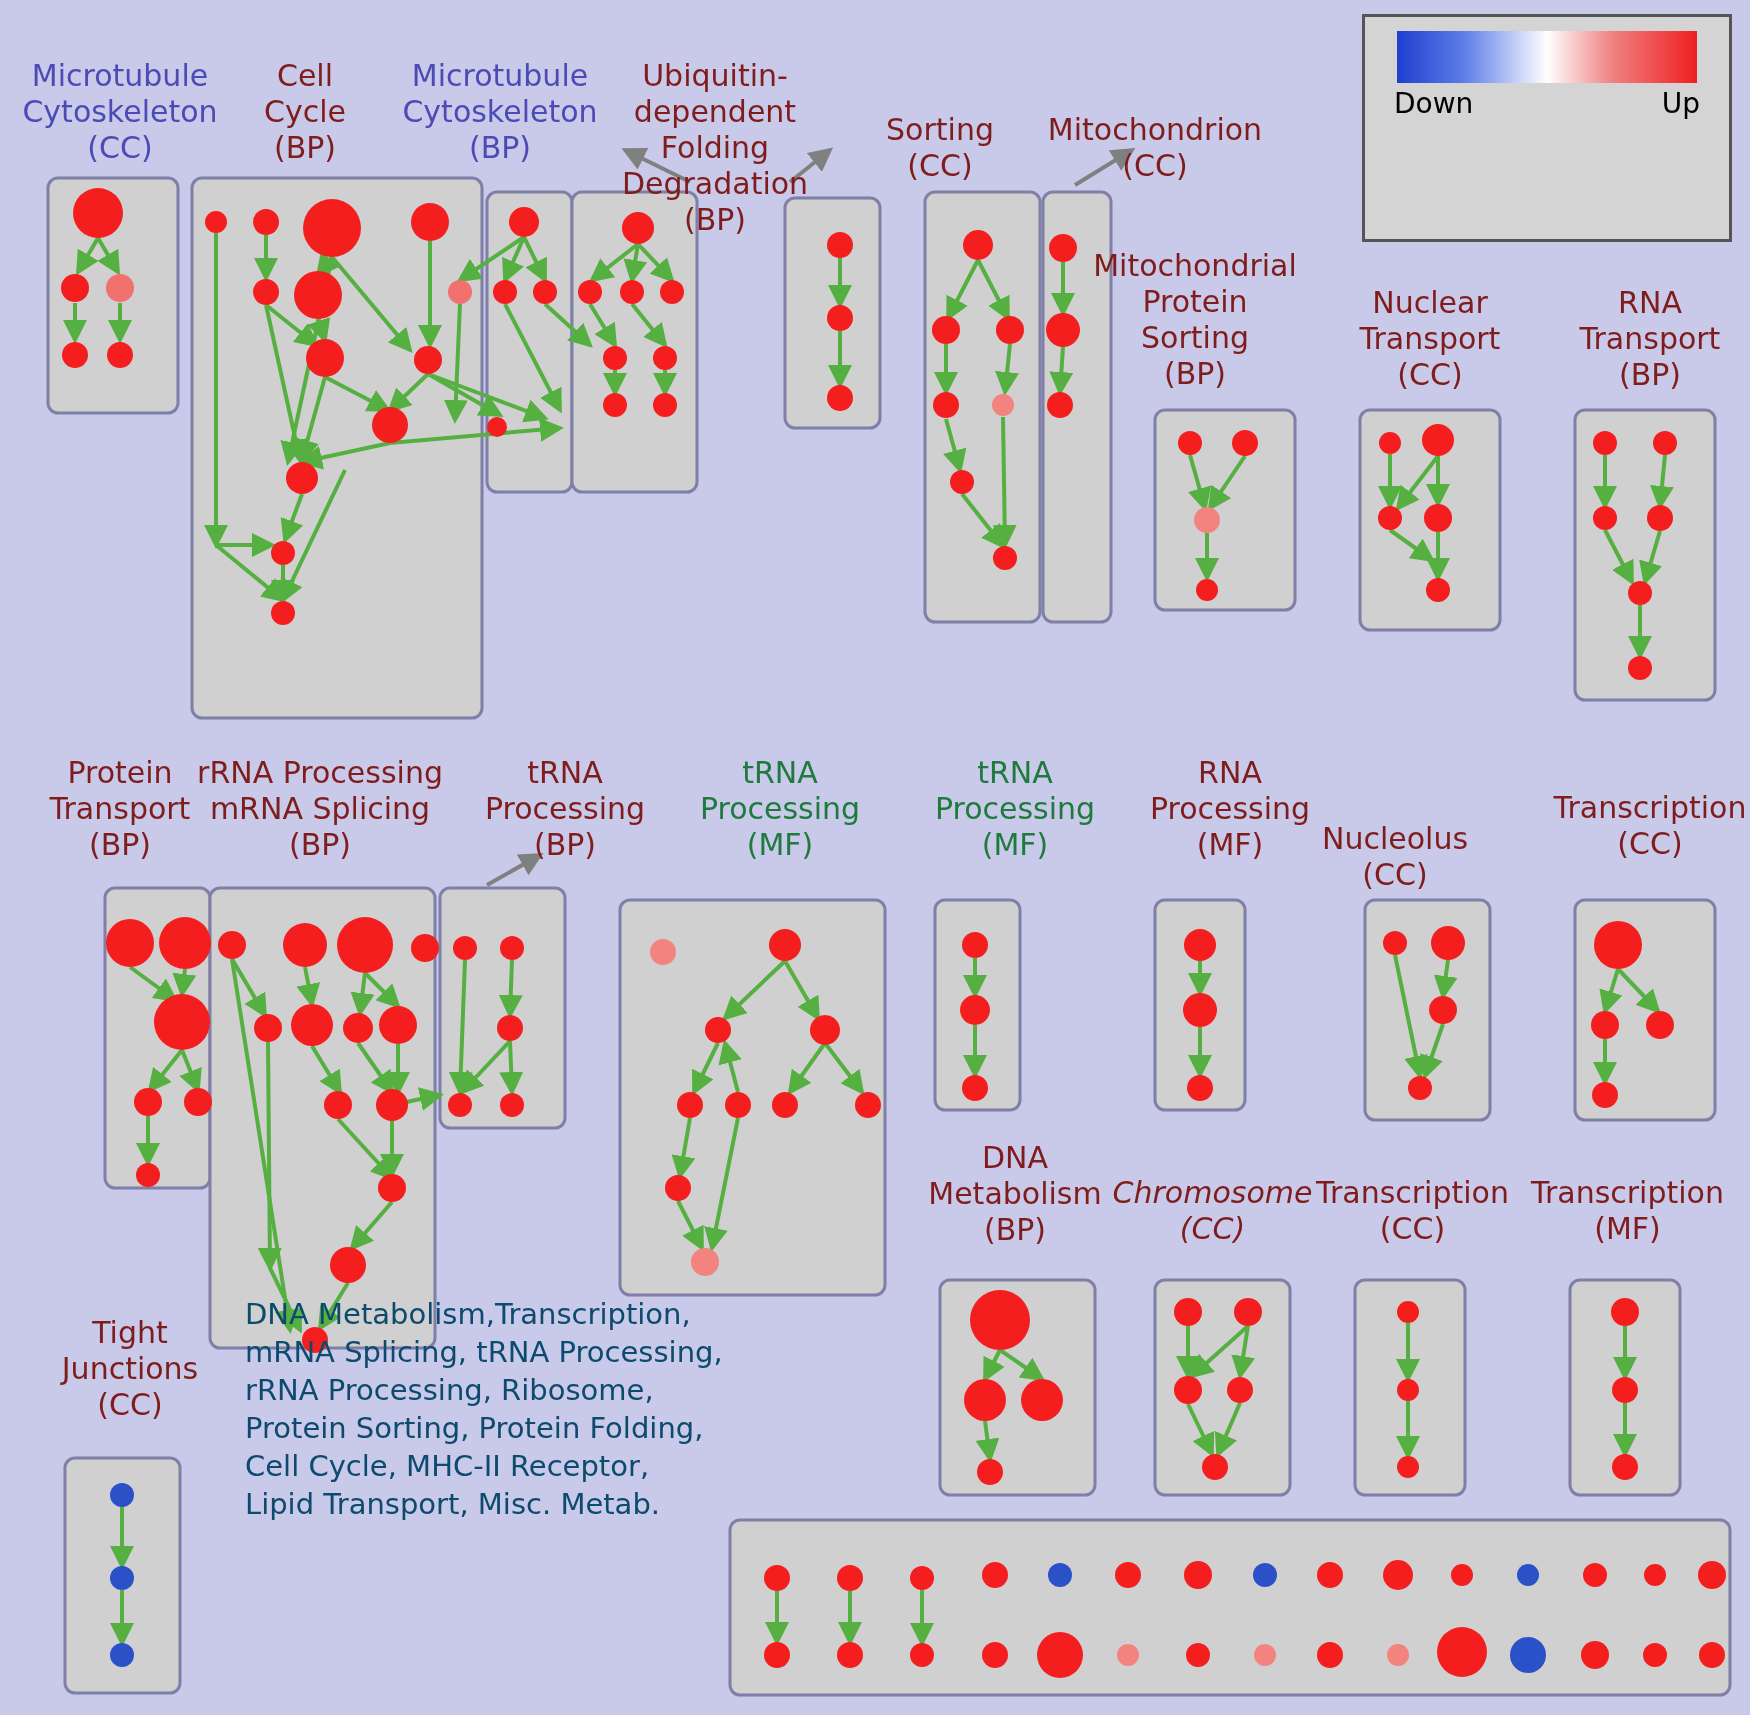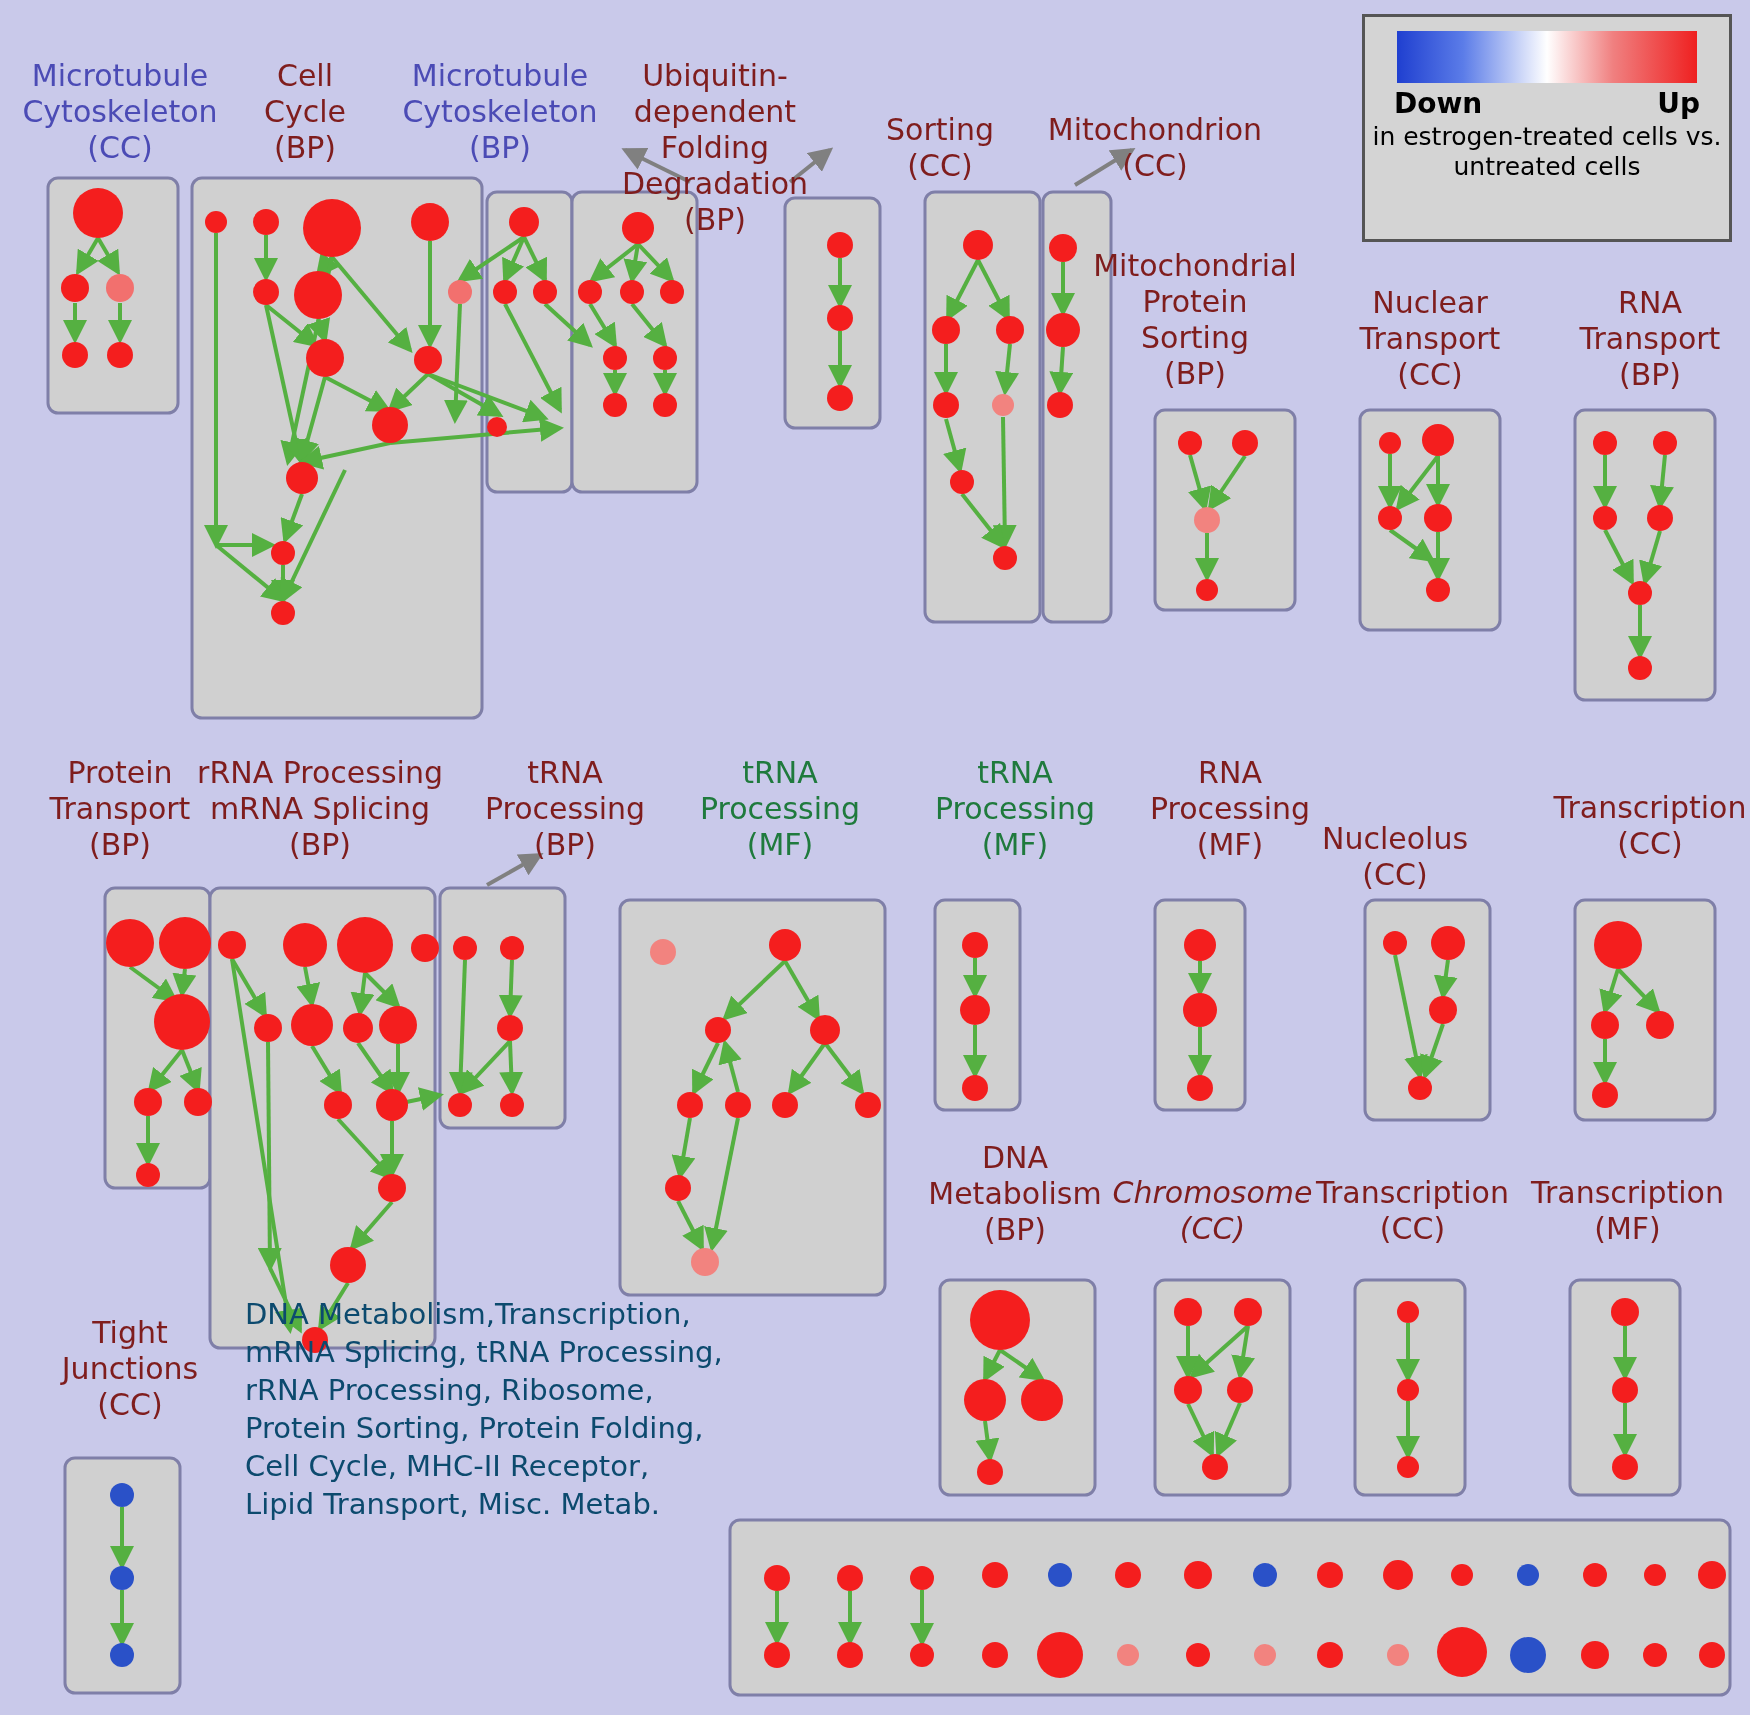--- a/index.html
+++ b/index.html
@@ -38,21 +38,20 @@
   }
   .legend-bar{
     margin:14px auto 0 auto;
     width:300px;height:52px;
     background:linear-gradient(to right,#1f3fd0 0%,#5b7ce8 22%,#ffffff 50%,#f08080 72%,#ef2020 100%);
   }
   .legend-ends{
     display:flex;justify-content:space-between;
     width:306px;margin:4px auto 0 auto;
     font-size:28px;
-    font-weight:bold;
   }
   .legend-sub{
     text-align:center;font-size:25px;line-height:30px;margin-top:2px;
   }
   .note{
     position:absolute;
     font-size:29px;
     line-height:38px;
     color:#0c4a6e;
     white-space:pre-line;
@@ -456,15 +455,13 @@
 Protein Sorting, Protein Folding,
 Cell Cycle, MHC-II Receptor,
 Lipid Transport, Misc. Metab.</div>
 
 <div class="legend">
   <div class="legend-bar"></div>
   <div class="legend-ends">
     <span>Down</span>
     <span>Up</span>
   </div>
-  <div class="legend-sub">in estrogen-treated cells
-vs. untreated cells</div>
 </div>
 
 </body></html>

